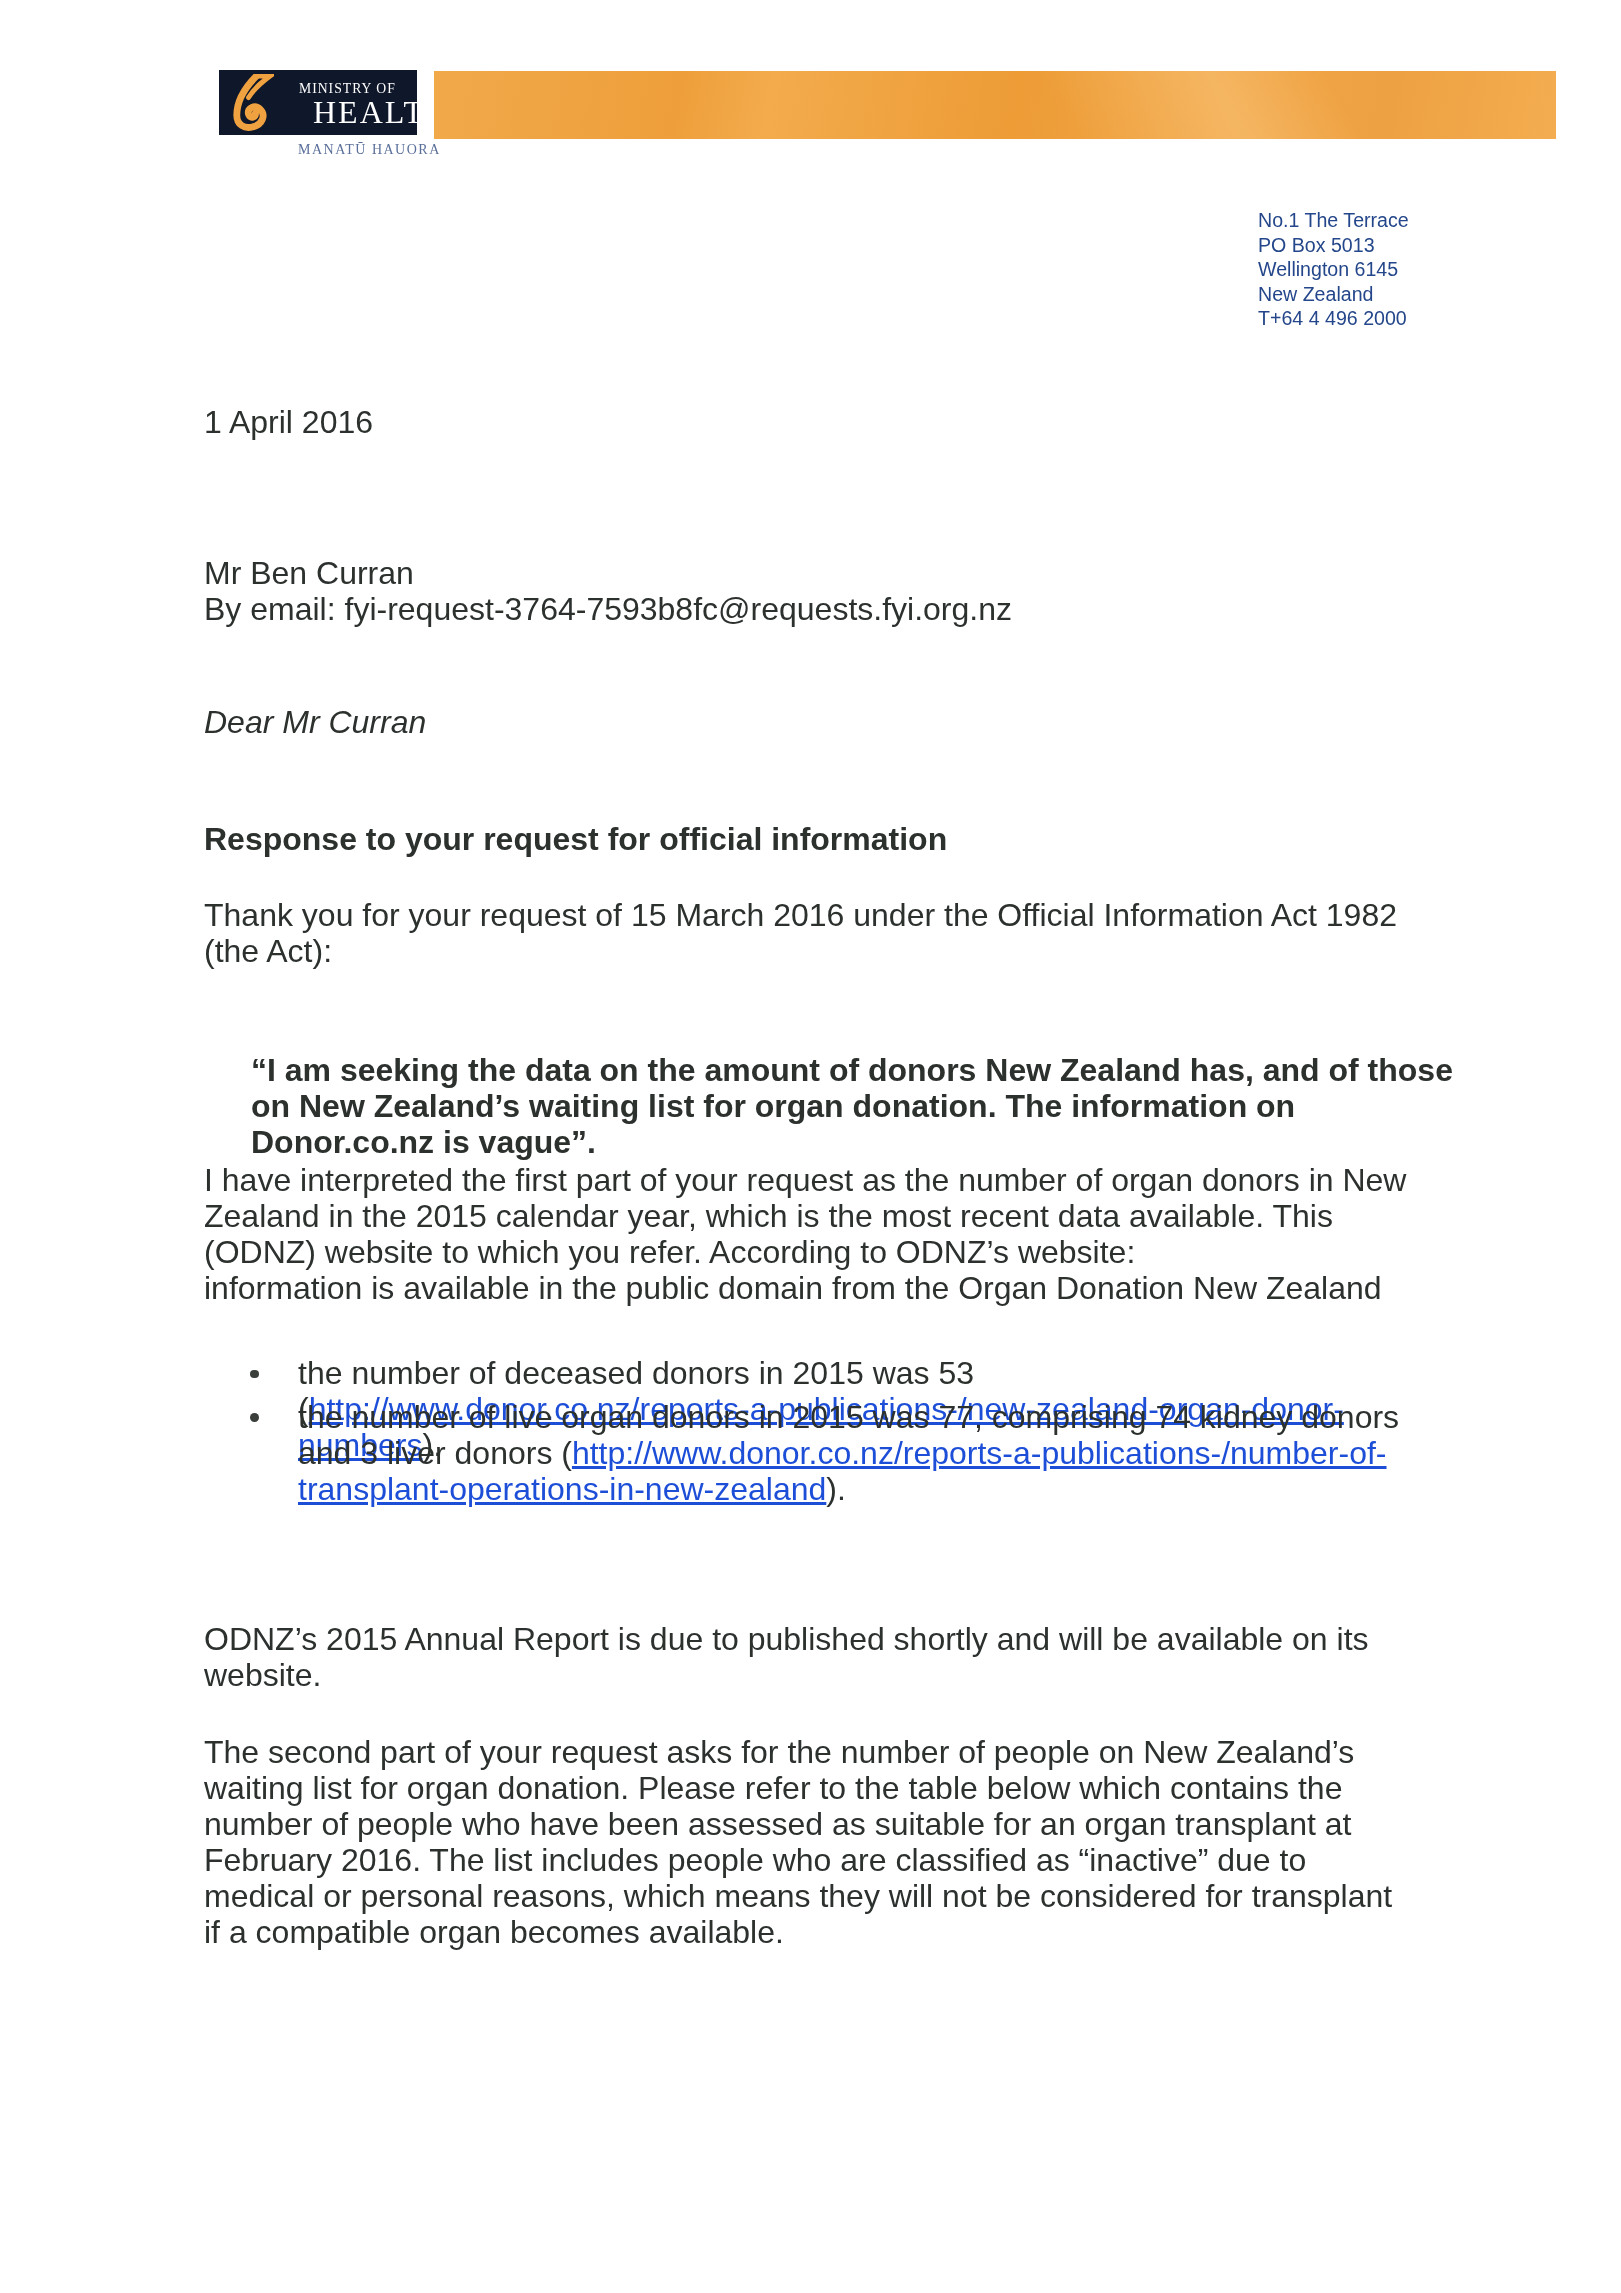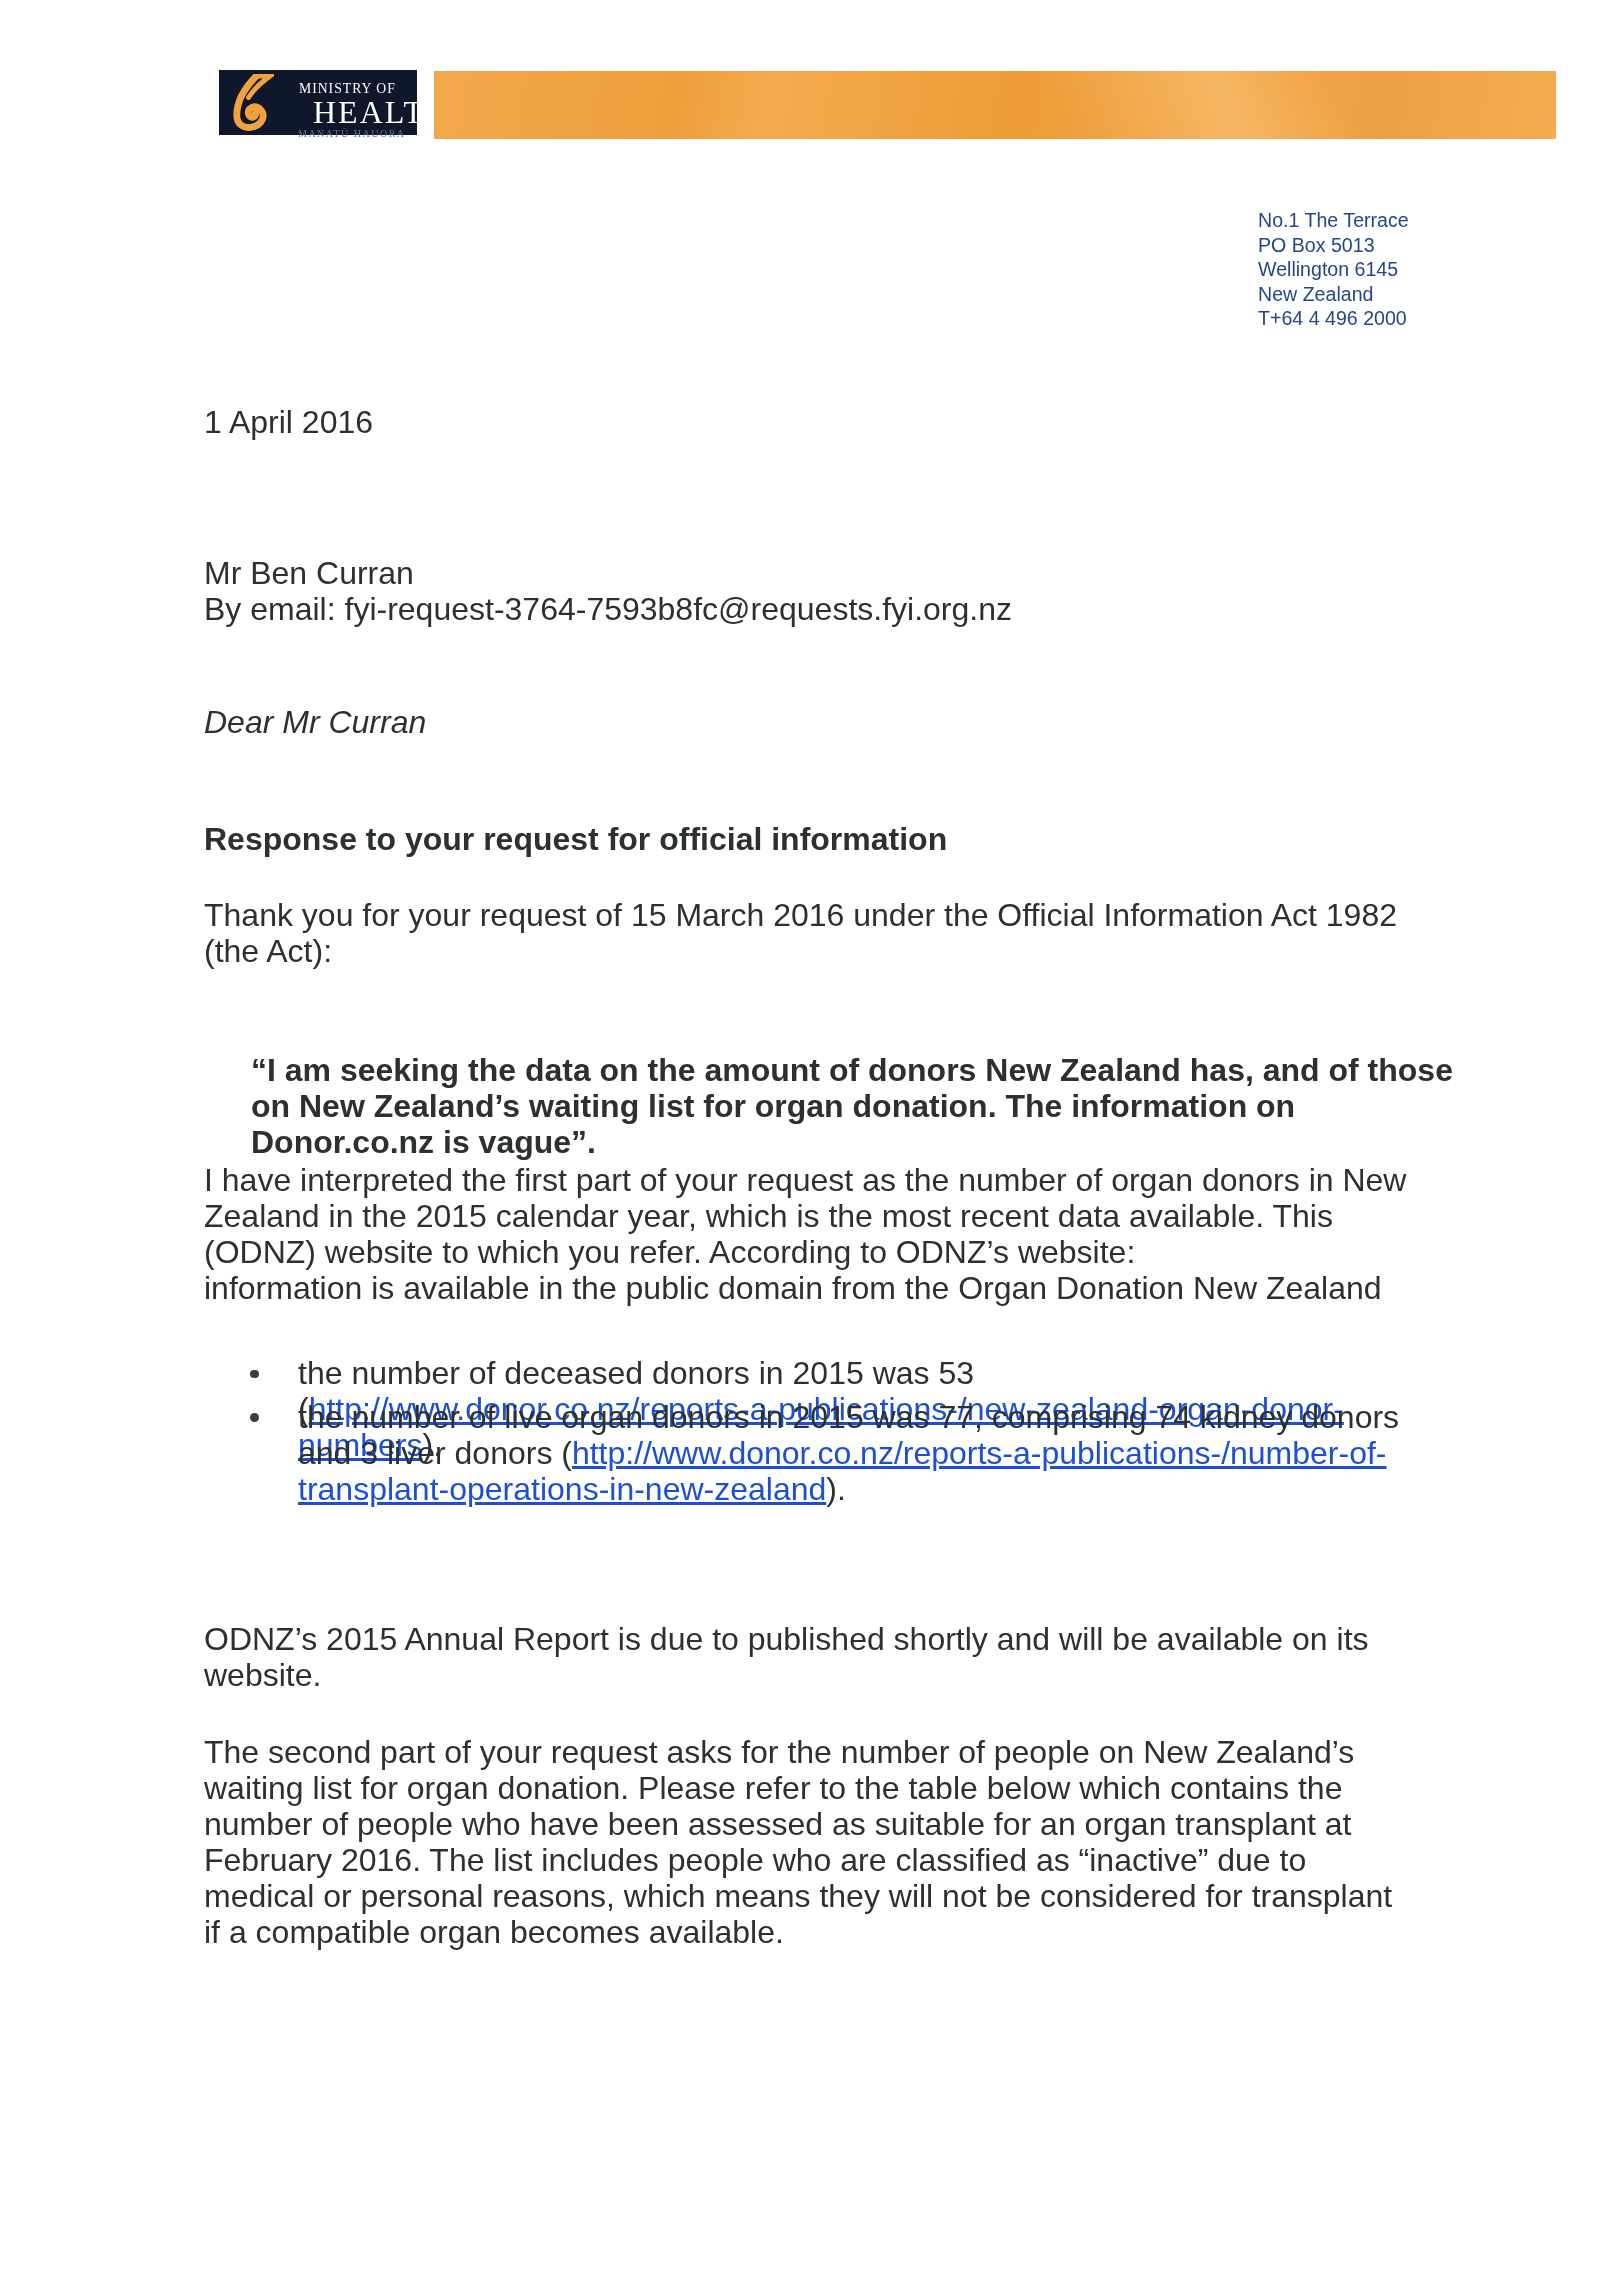--- a/index.html
+++ b/index.html
@@ -16,22 +16,22 @@
     .logo svg.mark { position: absolute; left: 7.8px; top: 3.9px; width: 47px; height: 57px; }
     .logo .l1 {
       position: absolute; left: 80px; top: 10.8px; font-family: "Liberation Serif", serif;
       font-size: 13.7px; color: #ffffff; letter-spacing: 1px;
     }
     .logo .l2 {
       position: absolute; left: 78px; top: 26.5px; font-family: "Liberation Serif", serif;
       font-size: 32px; color: #ffffff; letter-spacing: 2px; line-height: 31px; margin-left: 16px;
     }
     .tagline {
-      left: 298px; top: 128px; font-family: "Liberation Serif", serif;
-      font-size: 10px; color: #5a6f9a; letter-spacing: 1.5px;
+      left: 298px; top: 142px; font-family: "Liberation Serif", serif;
+      font-size: 14px; color: #5a6f9a; letter-spacing: 1.5px;
     }
     .banner {
       left: 434px; top: 71px; width: 1122px; height: 68px;
       background: linear-gradient(100deg, #f1a94a 0%, #ee9f3b 22%, #f3ab4c 30%, #ed9c36 52%, #f2a647 70%, #eea142 85%, #f3ad50 100%);
     }
     .banner::after {
       content: ""; position: absolute; left: 0; top: 0; right: 0; bottom: 0;
       background: linear-gradient(60deg, rgba(255,255,255,0) 55%, rgba(255,230,180,0.25) 70%, rgba(255,255,255,0) 80%);
     }
     

